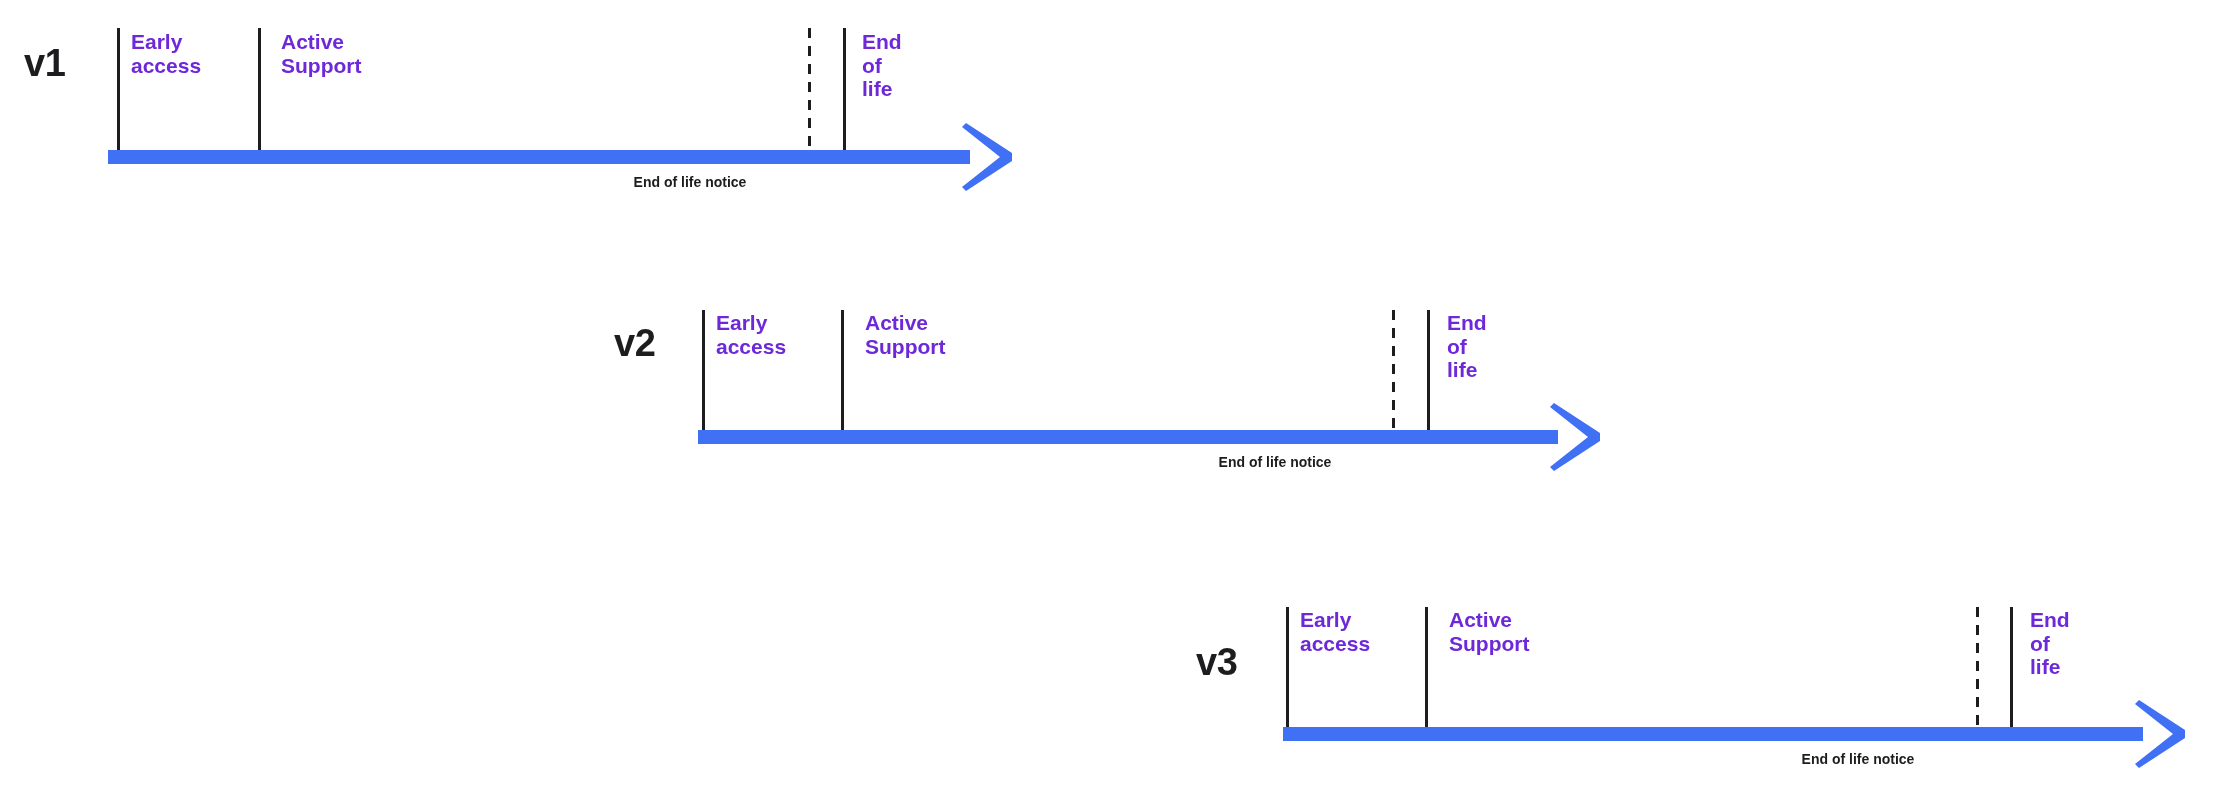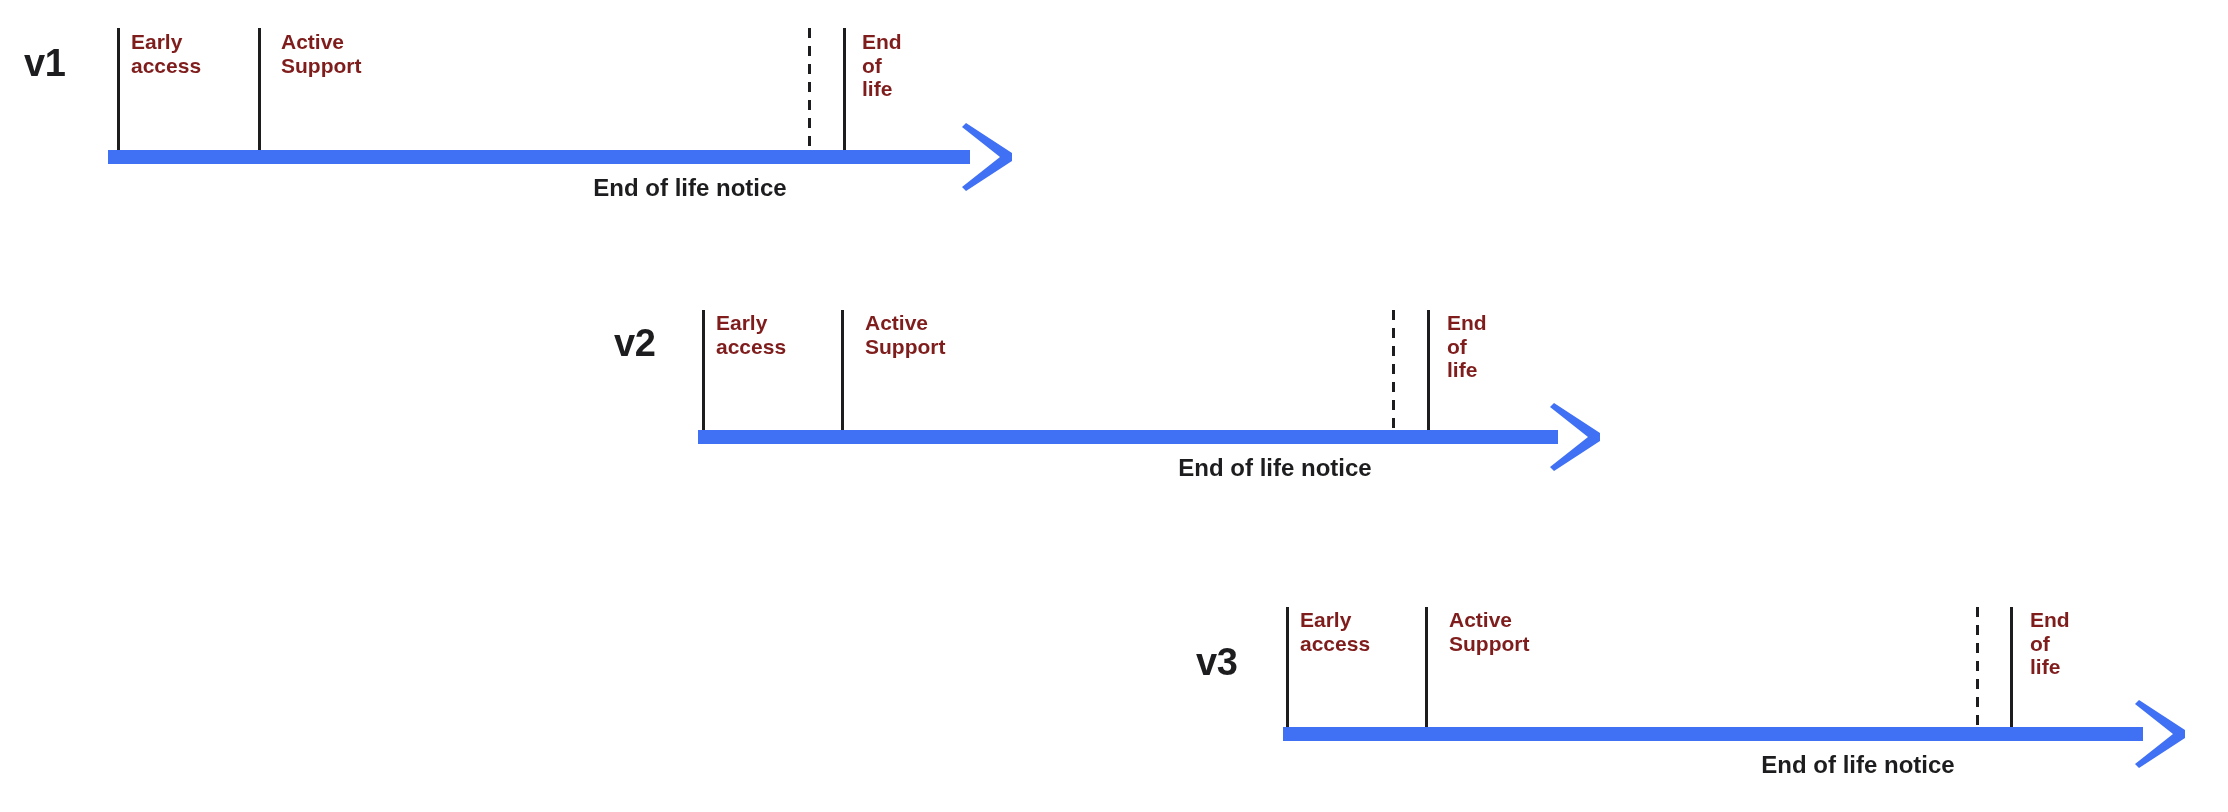--- a/index.html
+++ b/index.html
@@ -42,38 +42,38 @@
       #1d1d1f 0px, #1d1d1f 10px,
       transparent 10px, transparent 18px
     );
     background-size: 3px 18px;
     background-repeat: repeat-y;
   }
   .phase-label {
     position: absolute;
     font-size: 21px;
     font-weight: bold;
-    color: #7f1d1d;
+    color: #6d28d9;
     line-height: 1.12;
     white-space: pre-line;
   }
   .bar {
     position: absolute;
     height: 14px;
     background: #4070f4;
   }
   .arrow-head {
     position: absolute;
     width: 0;
     height: 0;
   }
   .arrow-head svg { display: block; }
   .notice-label {
     position: absolute;
-    font-size: 24px;
+    font-size: 14px;
     font-weight: bold;
     color: #1d1d1f;
     white-space: nowrap;
     text-align: center;
   }
 </style>
 </head>
 <body>
 
 <div id="stage">

